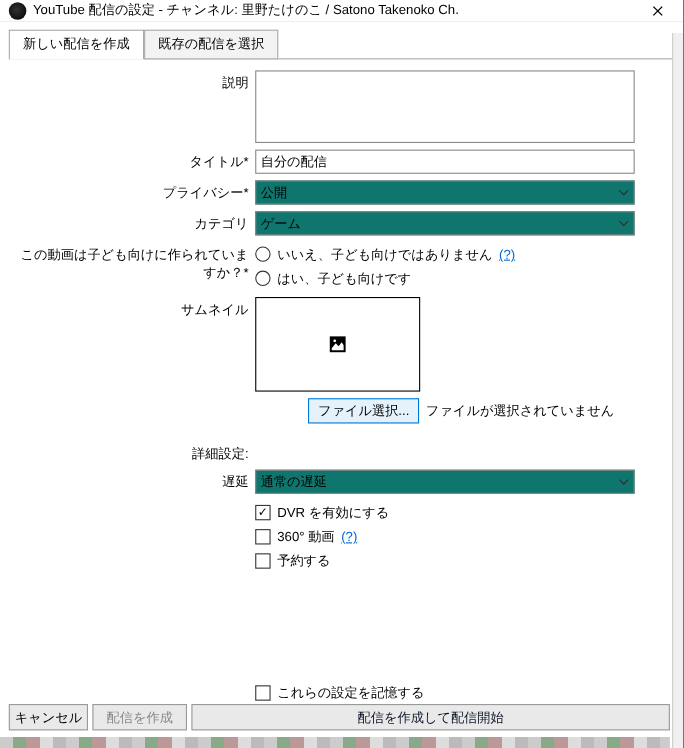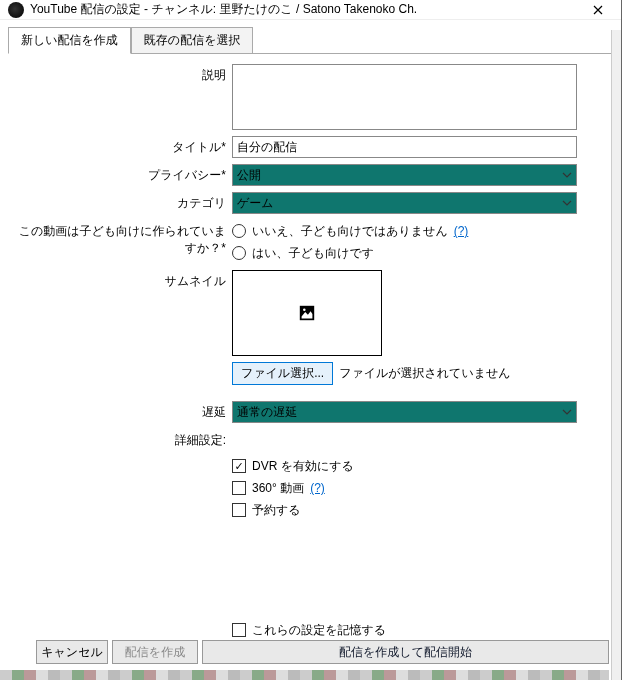--- a/index.html
+++ b/index.html
@@ -32,26 +32,26 @@
   .radio-line, .check-line { display: flex; align-items: center; gap: 6px; height: 22px; }
   .radio-dot { width: 14px; height: 14px; border: 1px solid #333; border-radius: 50%; display: inline-block; }
   .check-box { width: 14px; height: 14px; border: 1px solid #333; display: inline-flex; align-items: center; justify-content: center; }
   .check-box.checked::after { content: "✓"; font-size: 11px; line-height: 1; }
   .help-link { color: #0066cc; text-decoration: underline; cursor: default; }
 
   .thumb-box { width: 150px; height: 86px; border: 1px solid #000; display: flex; align-items: center; justify-content: center; }
   .thumb-box svg { width: 18px; height: 18px; }
 
   .file-row { display: flex; align-items: center; gap: 6px; margin-top: 6px; }
-  .file-btn { border: 1px solid #0078d7; background: #e5f1fb; padding: 2px 8px; }
+  .file-btn { border: 1px solid #0078d7; background: #e5f1fb; padding: 2px 8px; margin-left: 48px; }
 
   .advanced-gap { height: 10px; }
   .remember-gap { height: 92px; }
 
-  .btnbar { position: absolute; left: 8px; right: 12px; bottom: 16px; display: flex; gap: 4px; margin-left: 28px; }
+  .btnbar { position: absolute; left: 8px; right: 12px; bottom: 16px; display: flex; gap: 4px; }
   .btn { border: 1px solid #999; background: #e9e9e9; height: 24px; display: flex; align-items: center; justify-content: center; }
   .btn.cancel { width: 72px; }
   .btn.create { width: 86px; color: #888; }
   .btn.start  { flex: 1; color: #0f172a; }
 
   .bottom-strip { position: absolute; left: 0; right: 12px; bottom: 0; height: 10px; background: repeating-linear-gradient(90deg,#ccc 0,#ccc 12px,#8a8 12px,#8a8 24px,#b99 24px,#b99 36px,#ddd 36px,#ddd 48px,#bbb 48px,#bbb 60px); }
   .right-scroll-hint { position: absolute; right: 0; top: 30px; bottom: 0; width: 10px; background: #f0f0f0; border-left: 1px solid #ccc; }
 </style>
 </head>
 <body>
@@ -147,39 +147,39 @@
         <div class="file-row">
           <span class="file-btn">ファイル選択...</span>
           <span>ファイルが選択されていません</span>
         </div>
       </div>
     </div>
 
     <div class="advanced-gap"></div>
 
     <div class="row">
+      <div class="label">詳細設定:</div>
+      <div class="field"></div>
+    </div>
+
+    <div class="row">
       <div class="label">遅延</div>
       <div class="field">
         <div class="select">
           <span>通常の遅延</span>
           <span class="caret">
               <svg viewBox="0 0 10 10">
                 <path d="M1 3 L5 7 L9 3" fill="none" stroke="#333" stroke-width="1.2"></path>
               </svg>
             </span>
         </div>
       </div>
     </div>
 
     <div class="row">
-      <div class="label">詳細設定:</div>
-      <div class="field"></div>
-    </div>
-
-    <div class="row">
       <div class="label"></div>
       <div class="field">
         <div class="check-line">
           <span class="check-box checked"></span>
           <span>DVR を有効にする</span>
         </div>
         <div class="check-line">
           <span class="check-box"></span>
           <span>360° 動画</span>
           <span class="help-link">(?)</span>

